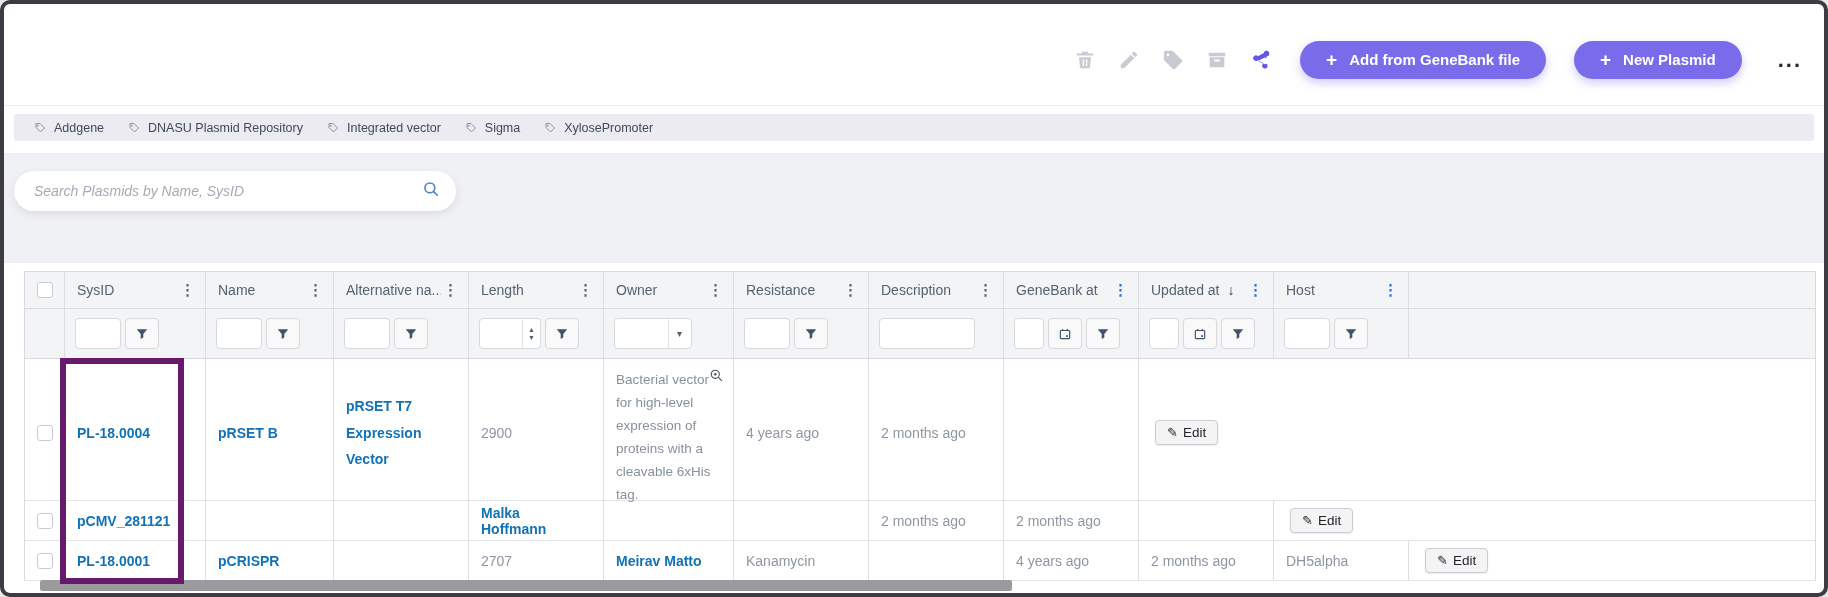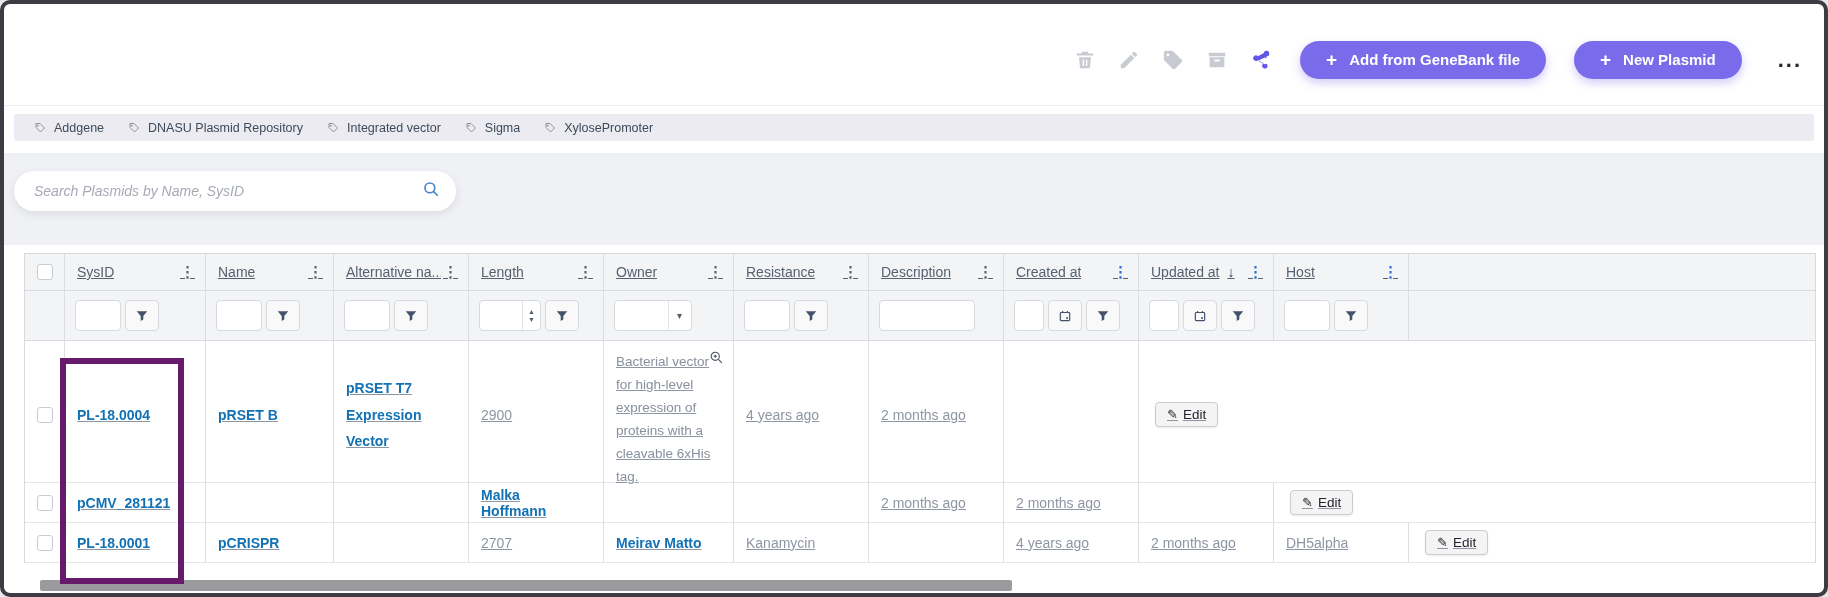--- a/index.html
+++ b/index.html
@@ -24,38 +24,38 @@
     font-size:15px; font-weight:600; font-family:"Liberation Sans",sans-serif; cursor:pointer;
     box-shadow:0 4px 10px rgba(122,107,234,.35); margin-left:6px;
   }
   .pill-btn .plus { font-size:19px; font-weight:bold; }
   .more-dots { font-size:22px; font-weight:bold; color:#26262e; letter-spacing:2px; margin-left:14px; line-height:10px; cursor:pointer; }
   
   .tag-bar { margin:8px 10px 0 10px; height:27px; background:#ebebf1; border-radius:3px; display:flex; align-items:center; padding-left:20px; gap:24px; }
   .tag-chip { display:inline-flex; align-items:center; gap:8px; font-size:12.5px; color:#3e4a5a; cursor:pointer; }
   .tag-chip svg { width:12px; height:12px; stroke:#8a93a3; fill:none; stroke-width:2; }
   
-  .search-panel { margin-top:12px; height:92px; background:#f0f1f5; position:relative;padding-left:8px; }
+  .search-panel { margin-top:12px; height:110px; background:#f0f1f5; position:relative;padding-left:8px; }
   .search-pill {
     position:absolute; left:10px; top:18px; width:442px; height:40px; background:#fff;
     border-radius:21px; box-shadow:0 3px 8px rgba(40,40,60,.10); display:flex; align-items:center; padding:0 16px 0 20px;
   }
   .search-pill input {
     flex:1; border:none; outline:none; font-size:14px; font-style:italic; color:#3a3a44;
     font-family:"Liberation Sans",sans-serif; background:transparent;
   }
   .search-pill input::placeholder { color:#a6aab5; }
   .search-icon svg { width:18px; height:18px; stroke:#4a86c8; fill:none; stroke-width:2.2; }
   
   .plasmid-table {
     --cols: 40px 141px 128px 135px 135px 130px 135px 135px 135px 135px 135px minmax(0,1fr);
     margin:8px 10px 0 20px; border:1px solid #d7dade; border-bottom:none; width:1792px;
   }
   .trow { display:grid; grid-template-columns:var(--cols); }
-  .trow > div { border-right:1px solid #dcdee2; position:relative;text-decoration:underline; }
+  .trow > div { border-right:1px solid #dcdee2; position:relative; }
   .trow > div:last-child { border-right:none; }
   .thead { height:37px; background:#f3f4f6; border-bottom:1px solid #d7dade; }
   .thead > div { display:flex; align-items:center; padding:0 8px 0 12px; font-size:14px; color:#566270; }
   .th-label { white-space:nowrap; overflow:hidden; }
   .kebab { margin-left:auto; font-size:15px; font-weight:bold; color:#57636e; cursor:pointer; padding:0 2px; }
   .kebab.blue { color:#2d6fd1; }
   .sort-arrow { margin-left:8px; font-size:14px; color:#333a44; }
   .tfilter { height:50px; background:#f3f4f6; border-bottom:1px solid #d7dade; }
   .tfilter > div { display:flex; align-items:center; gap:4px; padding-left:10px; }
   .f-input { height:31px; background:#fff; border:1px solid #d6d9de; border-radius:4px; outline:none; padding:0 5px; font-size:13px; font-family:"Liberation Sans",sans-serif; }
@@ -210,21 +210,21 @@
       </div>
       <div>
         <span class="th-label">Resistance</span>
         <span class="kebab">⋮</span>
       </div>
       <div>
         <span class="th-label">Description</span>
         <span class="kebab">⋮</span>
       </div>
       <div>
-        <span class="th-label">Created at</span>
+        <span class="th-label">GeneBank at</span>
         <span class="kebab blue">⋮</span>
       </div>
       <div>
         <span class="th-label">Updated at</span>
         <span class="sort-arrow">↓</span>
         <span class="kebab blue">⋮</span>
       </div>
       <div>
         <span class="th-label">Host</span>
         <span class="kebab blue">⋮</span>

